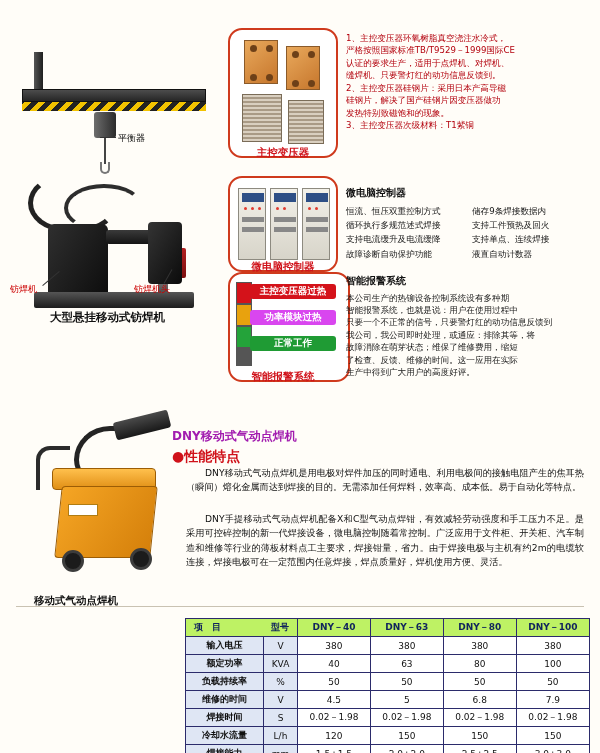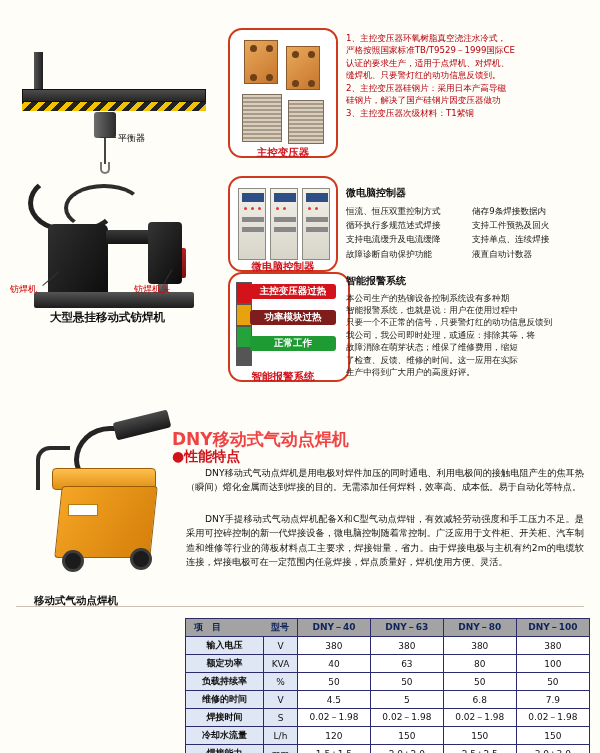--- a/index.html
+++ b/index.html
@@ -248,21 +248,21 @@
     border: 1px solid #b07c12;
   }
 
   .mid-text {
     position: absolute;
     font-size: 9.2px; line-height: 1.55; color: #111;
     text-align: justify;
   }
   .mid-title {
     position: absolute;
-    font-size: 17px; font-weight: bold; color: #ef4444;
+    font-size: 12px; font-weight: bold; color: #a21caf;
   }
   .mid-sub {
     position: absolute;
     font-size: 14px; font-weight: bold; color: #d0121a;
   }
 
   
   #spec-table {
     position: absolute; left: 185px; top: 618px;
     width: 405px;
@@ -271,21 +271,21 @@
     background: #fff;
   }
   #spec-table th, #spec-table td {
     border: 1px solid #2b2b6b;
     text-align: center;
     padding: 2px 0;
     height: 17px;
     color: #111;
   }
   #spec-table thead th {
-    background: #a3a3a3;
+    background: #bef264;
     font-weight: bold;
     color: #10245c;
   }
   #spec-table td.rowhead {
     background: #dfe6f4;
     font-weight: bold;
     width: 78px;
   }
   #spec-table td.unit {
     background: #dfe6f4;
@@ -345,20 +345,21 @@
 </div>
 <div class="box-caption" style="left:228px; top:146px; width:110px;">主控变压器</div>
 
 <div class="rtext" style="left:346px; top:32px; width:248px;">
   <div class="darkred">1、主控变压器环氧树脂真空浇注水冷式，</div>
   <div class="darkred">严格按照国家标准TB/T9529－1999国际CE</div>
   <div class="darkred">认证的要求生产，适用于点焊机、对焊机、</div>
   <div class="darkred">缝焊机、只要警灯红的动功信息反馈到。</div>
   <div class="darkred">2、主控变压器硅钢片：采用日本产高导磁</div>
   <div class="darkred">硅钢片，解决了国产硅钢片因变压器做功</div>
+  <div class="darkred">发热特别致磁饱和的现象。</div>
   <div class="darkred">3、主控变压器次级材料：T1紫铜</div>
 </div>
 
 <div class="rbox" id="box-controller">
   <div class="ctrl-panel" style="left:8px; top:10px; width:28px; height:72px;">
     <div class="ctrl-strip" style="left:3px; top:4px; width:22px; height:9px;"></div>
     <div class="ctrl-led" style="left:5px; top:18px;"></div>
     <div class="ctrl-led" style="left:12px; top:18px;"></div>
     <div class="ctrl-led" style="left:19px; top:18px;"></div>
     <div class="ctrl-strip" style="left:3px; top:28px; width:22px; height:5px; background:#888;"></div>
@@ -402,21 +403,21 @@
 </div>
 
 <div class="rbox" id="box-alarm">
   <div class="tower">
     <div style="background:#d4121a;"></div>
     <div style="background:#e8a20e;"></div>
     <div style="background:#24a33a;"></div>
     <div style="background:#555; height:18px;"></div>
   </div>
   <div class="alarm-msg" style="left:20px; top:10px; background:#d4121a;">主控变压器过热</div>
-  <div class="alarm-msg" style="left:20px; top:36px; background:#7f1d1d;font-family:Liberation Mono, monospace;">功率模块过热</div>
+  <div class="alarm-msg" style="left:20px; top:36px; background:#d946ef;font-family:Liberation Mono, monospace;">功率模块过热</div>
   <div class="alarm-msg" style="left:20px; top:62px; background:#1f9b34;">正常工作</div>
 </div>
 <div class="box-caption" style="left:228px; top:370px; width:110px;">智能报警系统</div>
 
 <div class="rtext" style="left:346px; top:274px; width:248px;">
   <div style="font-size:10px; font-weight:bold; color:#111; margin-bottom:3px;">智能报警系统</div>
   <div>本公司生产的热铆设备控制系统设有多种期</div>
   <div>智能报警系统，也就是说：用户在使用过程中</div>
   <div>只要一个不正常的信号，只要警灯红的动功信息反馈到</div>
   <div>我公司，我公司即时处理，或通应：排除其等，将</div>

